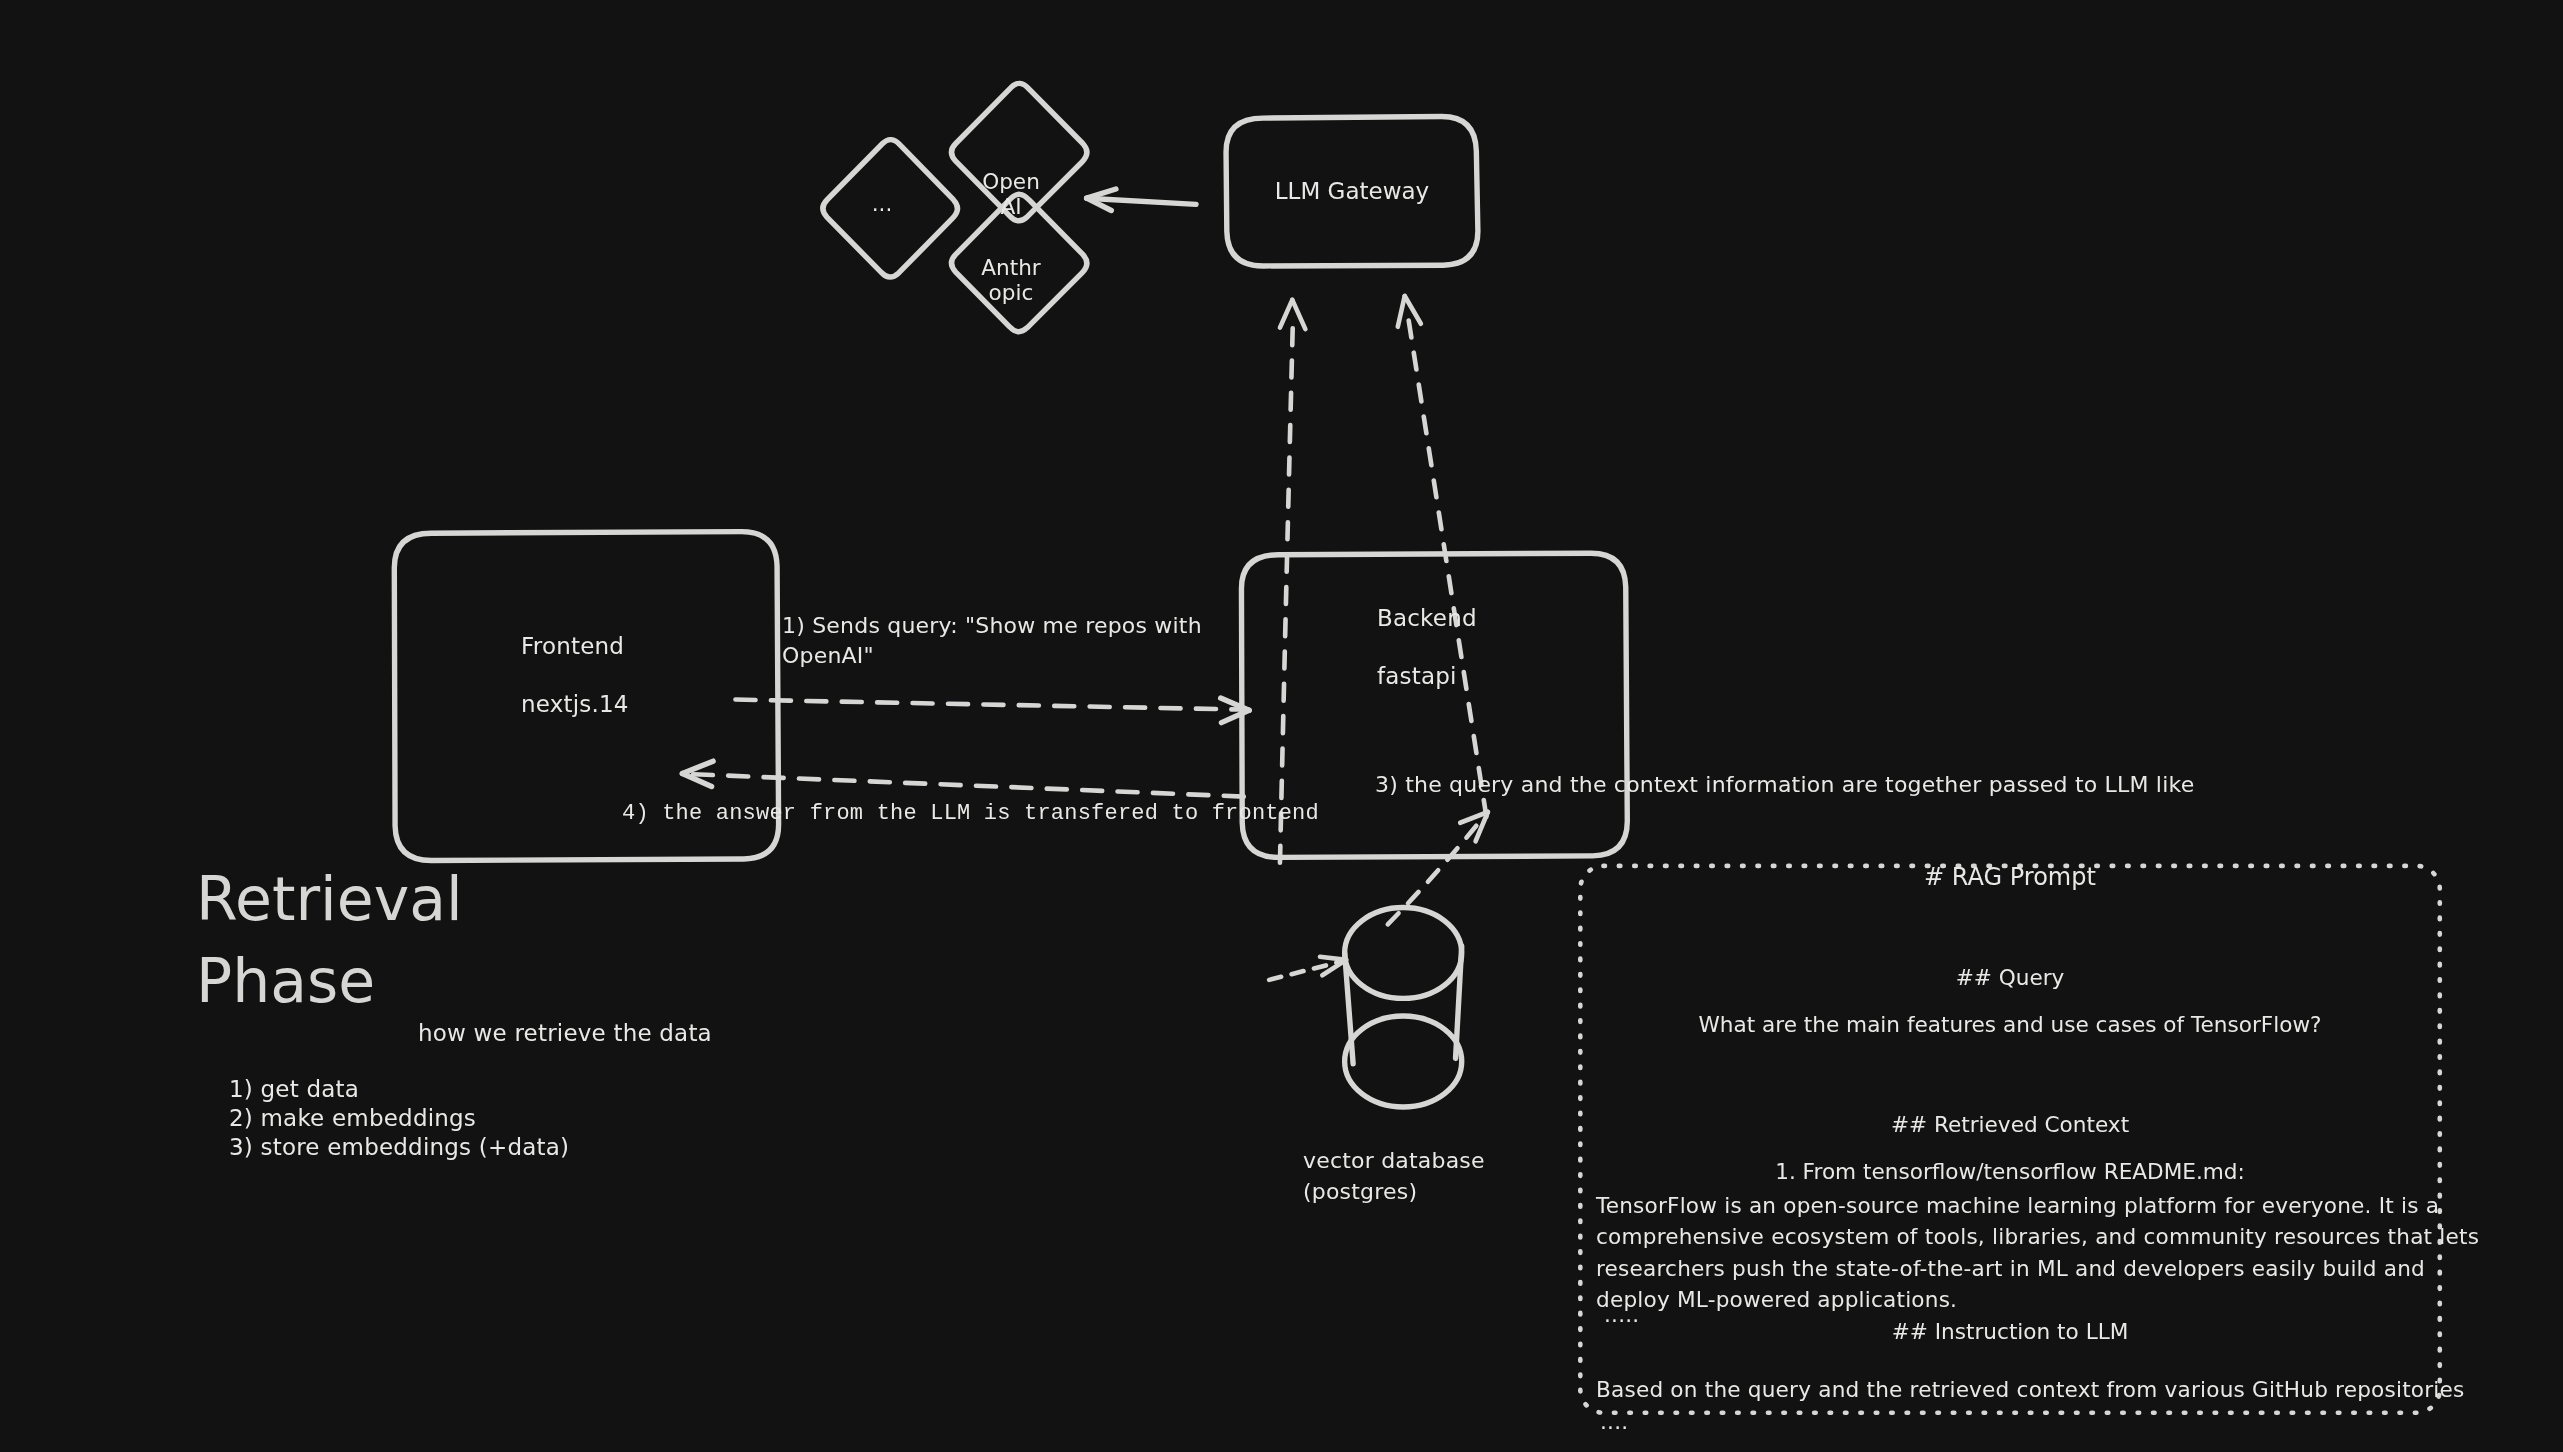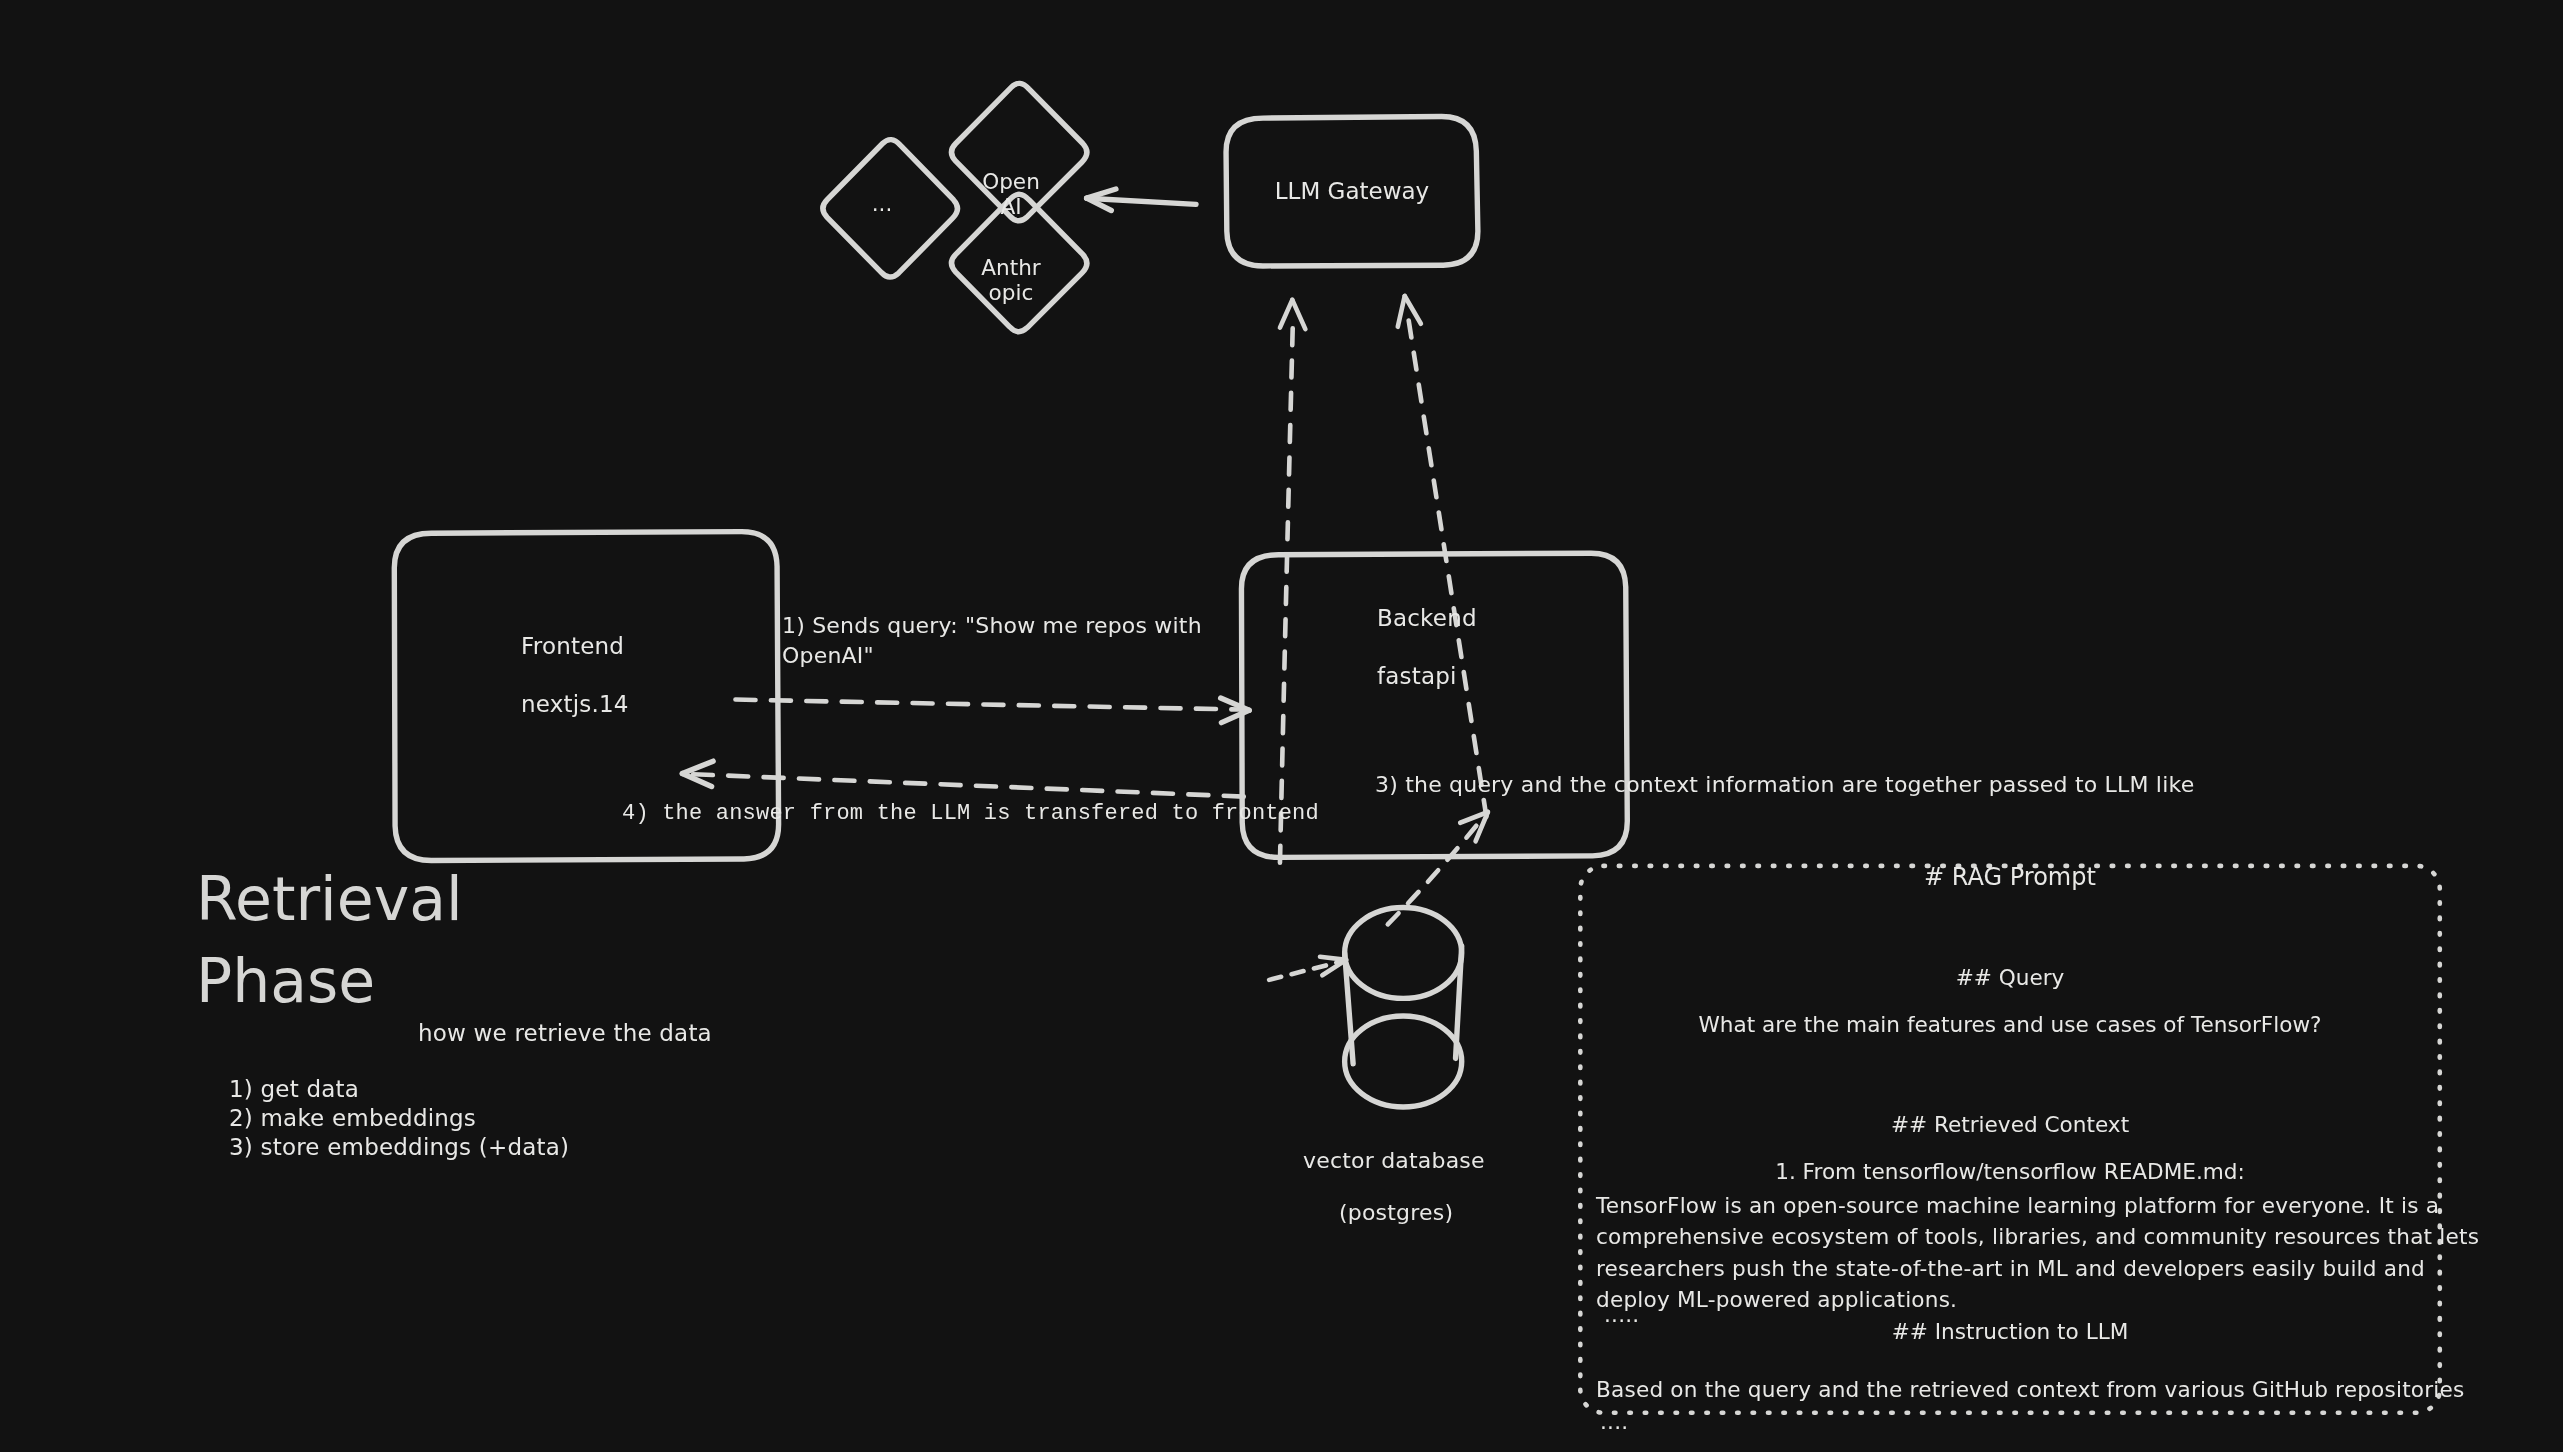--- a/index.html
+++ b/index.html
@@ -153,21 +153,21 @@
 
   <div class="txt" style="left:782px; top:611px; font-size:22px;">1) Sends query: "Show me repos with
 OpenAI"</div>
 
   <div class="txt" style="left:622px; top:799px; font-size:22px;font-family:Liberation Mono, monospace;">4) the answer from the LLM is transfered to frontend</div>
 
   <div class="txt" style="left:1375px; top:770px; font-size:22px;">3) the query and the context information are together passed to LLM like</div>
 
 
   <div class="txt" style="left:1303px; top:1146px; font-size:22px;">vector database</div>
-  <div class="txt" style="left:1339px; top:1177px; font-size:22px;margin-top:21px;">(postgres)</div>
+  <div class="txt" style="left:1303px; top:1177px; font-size:22px;">(postgres)</div>
 
   <div class="big-title" style="left:196px; top:867px;">Retrieval</div>
   <div class="big-title" style="left:196px; top:949px;">Phase</div>
   <div class="txt" style="left:418px; top:1018px; font-size:23px;">how we retrieve the data</div>
 
   <div class="txt" style="left:229px; top:1074px; font-size:23px;">1) get data</div>
   <div class="txt" style="left:229px; top:1103px; font-size:23px;">2) make embeddings</div>
   <div class="txt" style="left:229px; top:1132px; font-size:23px;">3) store embeddings (+data)</div>
 
   <div class="node-label" style="left:1580px; top:863px; width:860px; font-size:24px;"># RAG Prompt</div>

